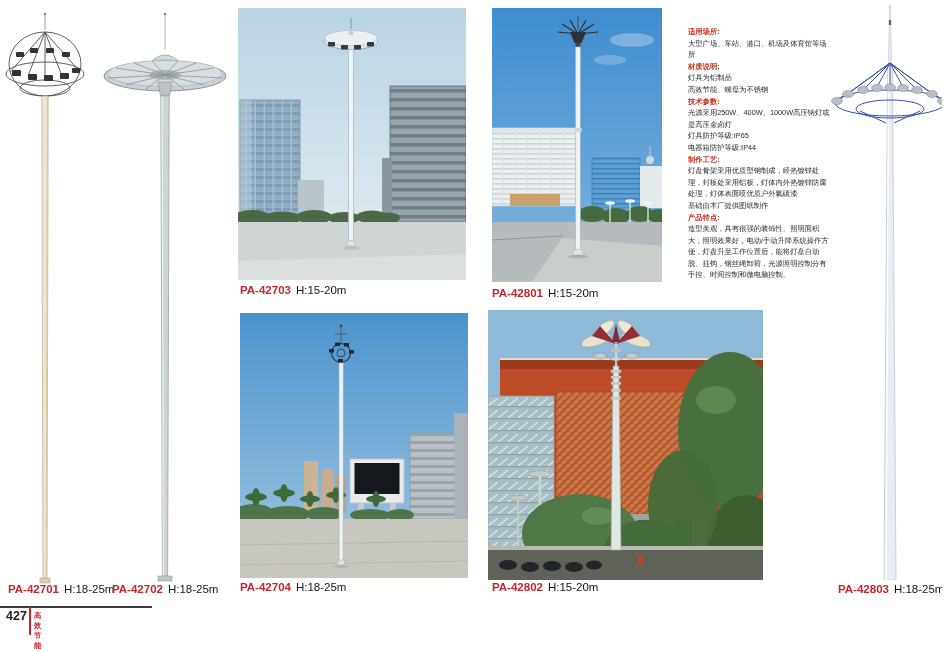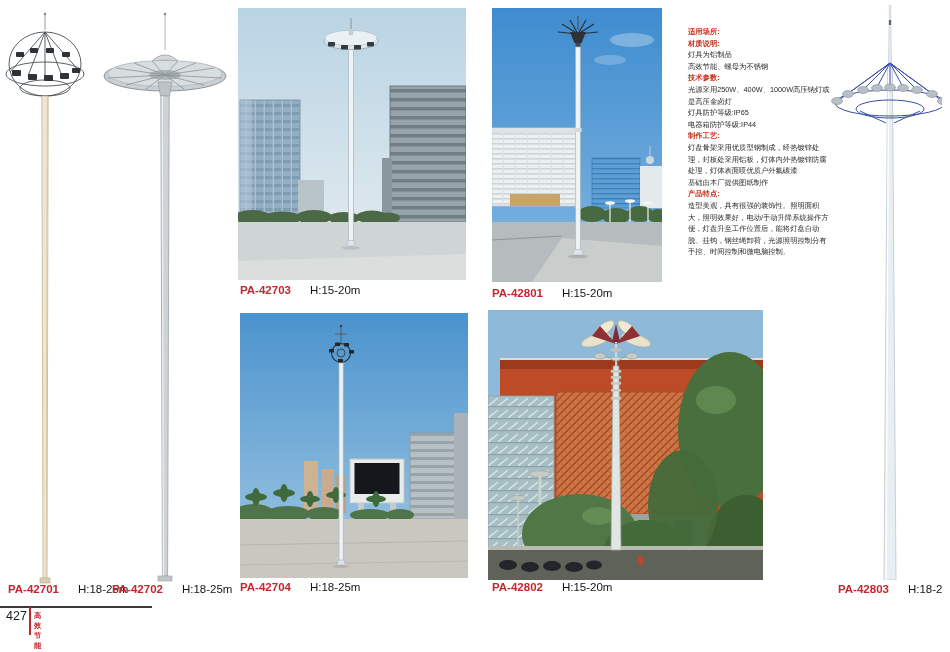--- a/index.html
+++ b/index.html
@@ -2,26 +2,26 @@
 <html><head>
 <meta charset="utf-8">
 <style>
   html,body{margin:0;padding:0;background:#fff;}
   .page{position:relative;width:942px;height:652px;background:#ffffff;overflow:hidden;
         font-family:"Liberation Sans",sans-serif;}
   .art,.photo{position:absolute;}
   .art svg,.photo svg{display:block;width:100%;height:100%;}
   .plabel{position:absolute;white-space:nowrap;font-size:11.5px;letter-spacing:0;}
   .pcode{color:#c1272d;font-weight:bold;}
-  .pheight{color:#151515;margin-left:19px;}
+  .pheight{color:#151515;margin-left:5px;}
   .specs{position:absolute;left:688px;top:26px;width:143px;font-size:7.3px;line-height:11.6px;color:#2a2a2a;}
   .spec-title{color:#c5331f;font-weight:bold;}
   .footer{position:absolute;}
   .f-rule{position:absolute;background:#3a3a3a;height:1.5px;}
-  .f-pageno{position:absolute;font-size:12.5px;font-weight:normal;color:#1a1a1a;}
+  .f-pageno{position:absolute;font-size:12.5px;font-weight:bold;color:#1a1a1a;}
   .f-vbar{position:absolute;width:1.6px;background:#c1272d;}
   .f-tagline{position:absolute;font-size:7.3px;font-weight:bold;color:#c1272d;letter-spacing:0.5px;}
 </style>
 </head>
 <body>
 
 <div class="page">
 
   <div class="art" style="left:0px;top:12px;width:90px;height:572px">
     <svg viewBox="0 0 90 572" preserveAspectRatio="none">
@@ -419,20 +419,21 @@
           <ellipse cx="73" cy="83" rx="5.5" ry="3.5"></ellipse>
         <ellipse cx="87" cy="85" rx="5.5" ry="3.5"></ellipse>
           <ellipse cx="102" cy="89" rx="5.5" ry="3.5"></ellipse>
         <ellipse cx="113" cy="96" rx="5.5" ry="3.5"></ellipse>
       </g>
     </svg>
   </div>
 
   <div class="specs">
     <div class="spec-title">适用场所:</div>
+    <div class="spec-line">大型广场、车站、港口、机场及体育馆等场所</div>
     <div class="spec-title">材质说明:</div>
     <div class="spec-line">灯具为铝制品</div>
     <div class="spec-line">高效节能、螺母为不锈钢</div>
     <div class="spec-title">技术参数:</div>
     <div class="spec-line">光源采用250W、400W、1000W高压钠灯或是高压金卤灯</div>
     <div class="spec-line">灯具防护等级:IP65</div>
     <div class="spec-line">电器箱防护等级:IP44</div>
     <div class="spec-title">制作工艺:</div>
     <div class="spec-line">灯盘骨架采用优质型钢制成，经热镀锌处理，封板处采用铝板，灯体内外热镀锌防腐处理，灯体表面喷优质户外氟碳漆</div>
     <div class="spec-line">基础由本厂提供图纸制作</div>

